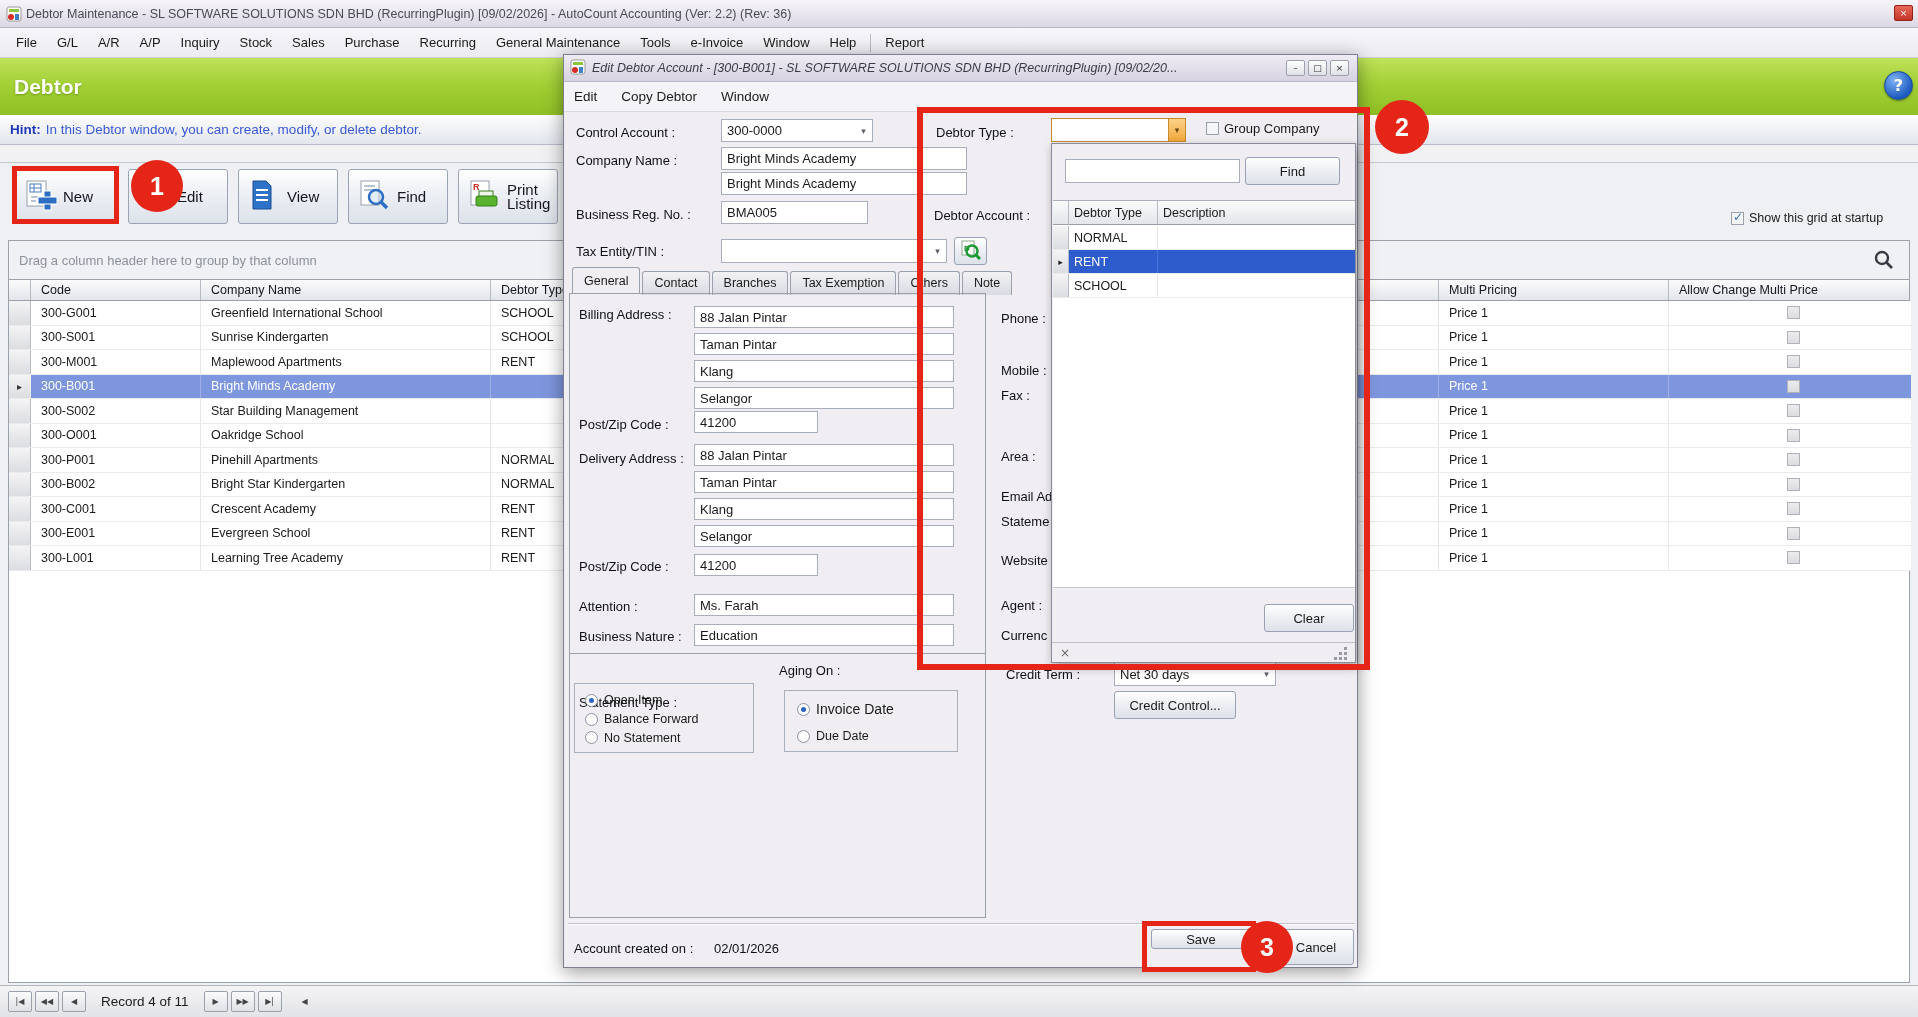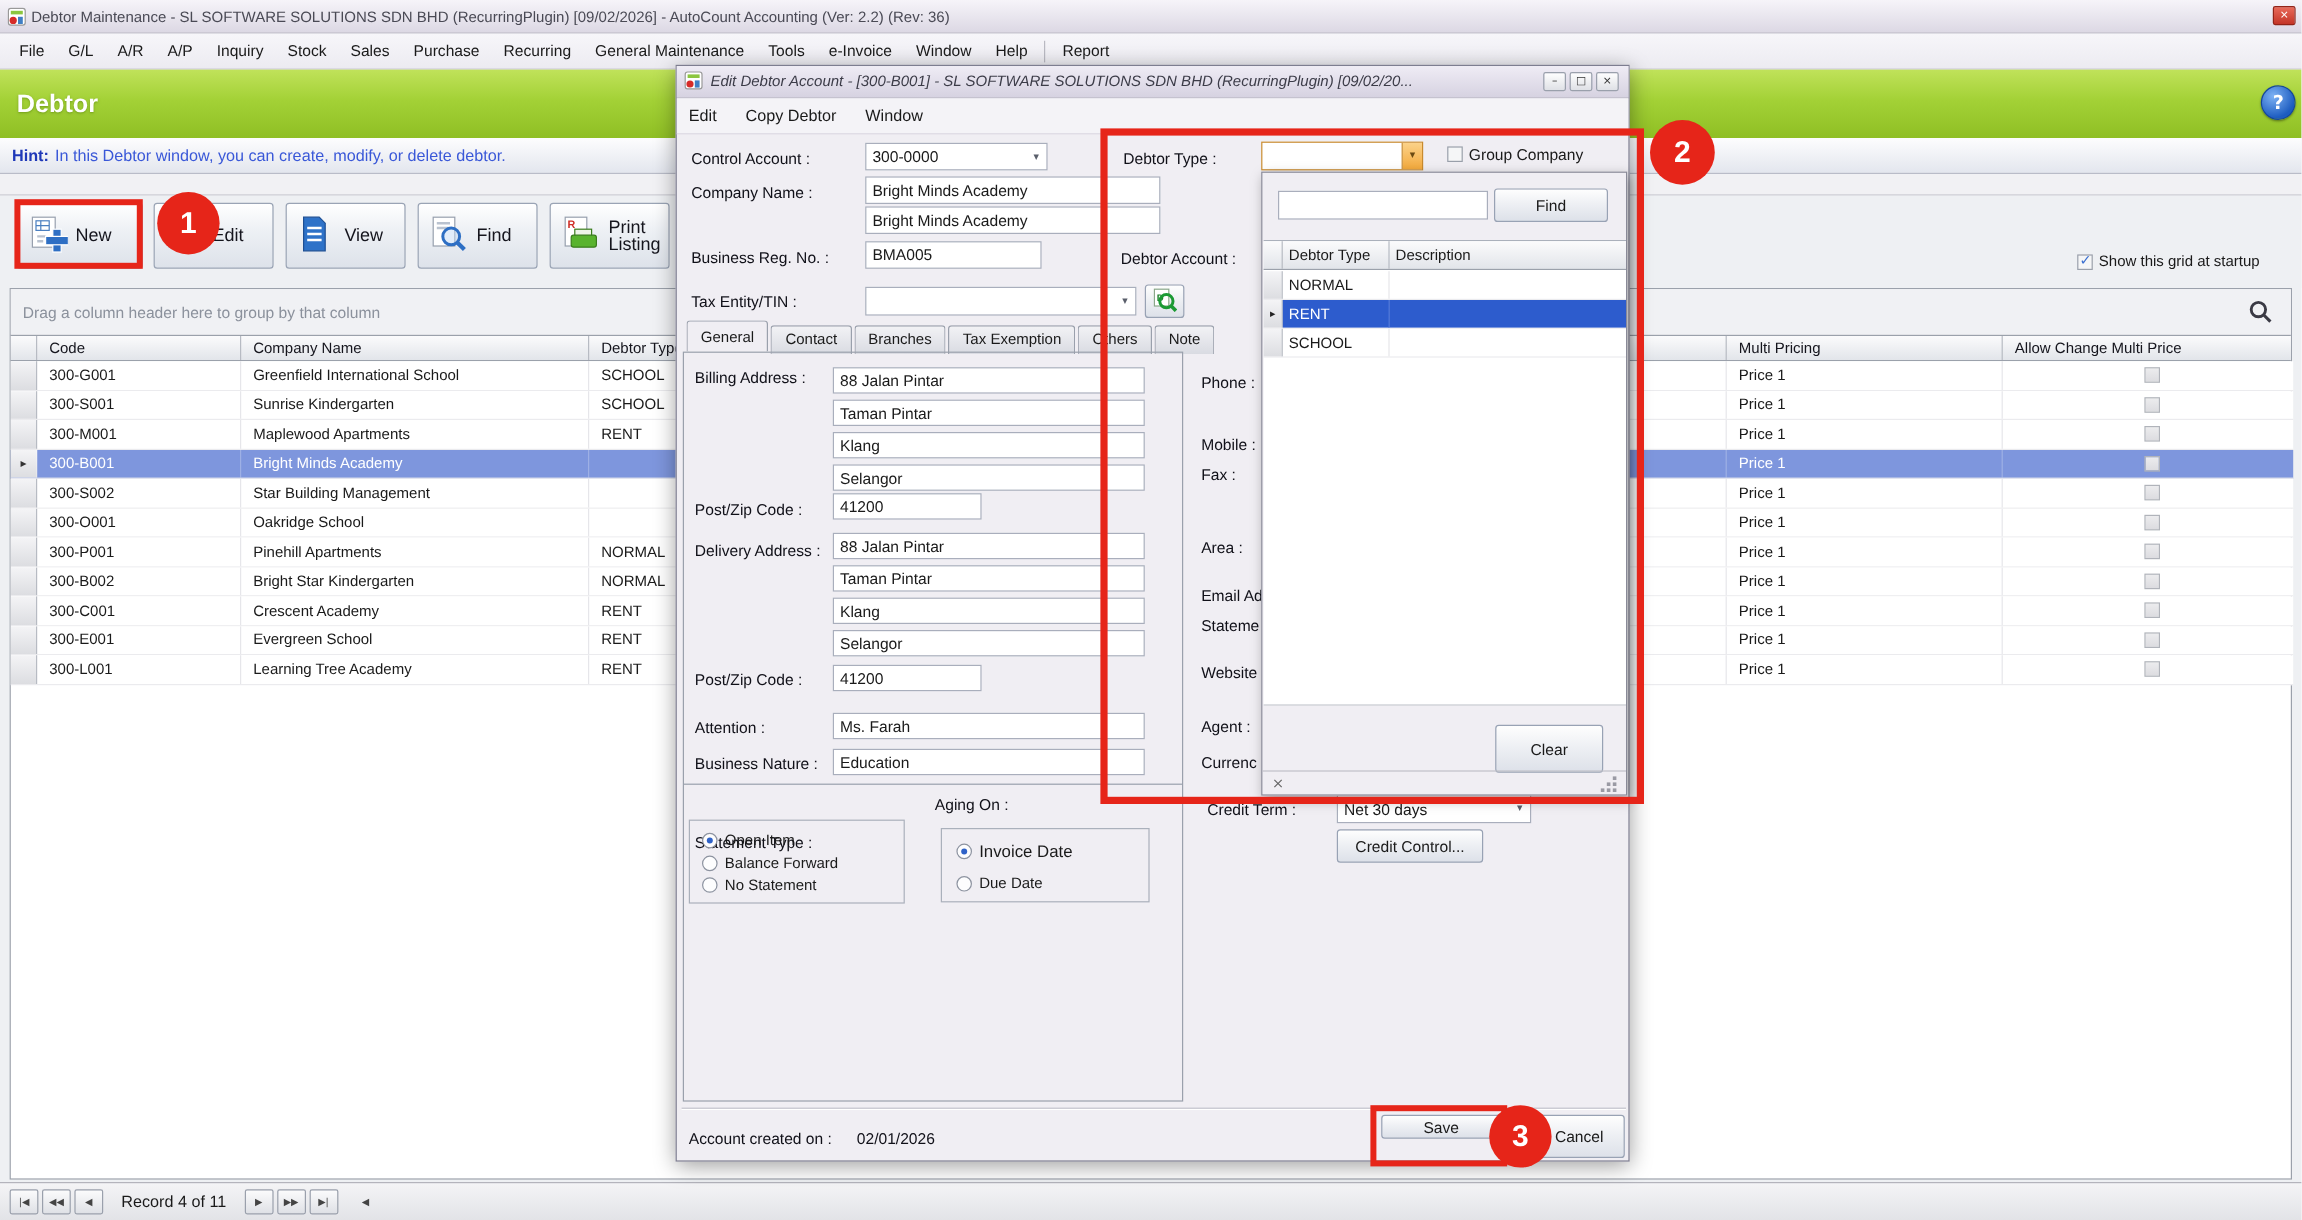--- a/index.html
+++ b/index.html
@@ -521,21 +521,21 @@
         <div class="lkind g">▸</div>
         <div class="lkc" style="left:16px;width:89px">RENT</div>
         <div class="lkc" style="left:105px;width:197px;border-right:none"></div>
       </div>
       <div class="lkrow" style="top:73px">
         <div class="lkind"></div>
         <div class="lkc" style="left:16px;width:89px">SCHOOL</div>
         <div class="lkc" style="left:105px;width:197px;border-right:none"></div>
       </div>
     </div>
-    <div class="btn3d" style="left:194px;top:460px;width:90px;height:40px">
+    <div class="btn3d" style="left:212px;top:460px;width:90px;height:28px">
         <span>Clear</span>
       </div>
     <div class="lkfoot">
       <span class="g" style="font-size:12px">×</span>
       <span class="gripdot"></span>
     </div>
   </div>
 
   <div class="divline" style="left:4px;top:868px;width:787px;height:1px;background:#c2c2cc;box-shadow:0 1px 0 #fff"></div>
   <span class="lbl" style="left:10px;top:886px">Account created on :</span>

